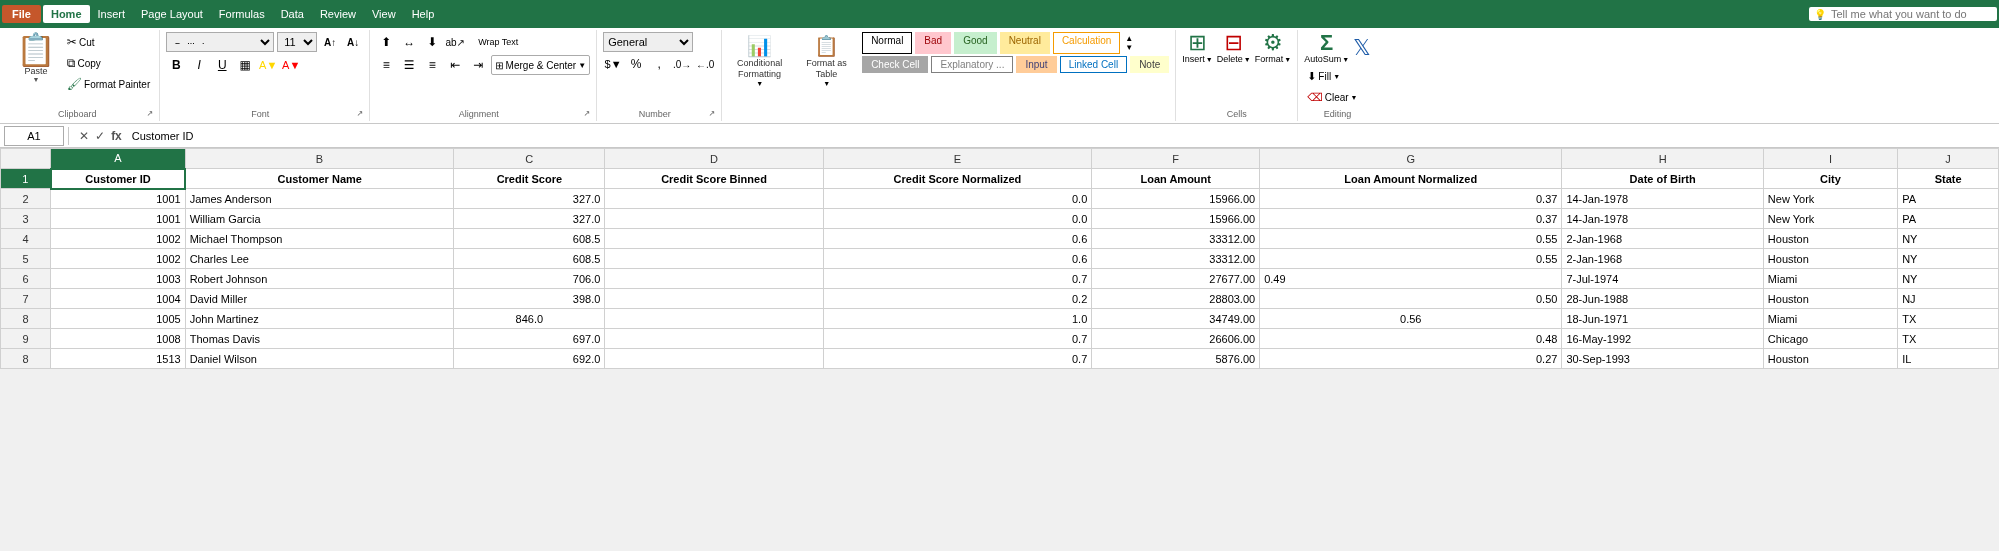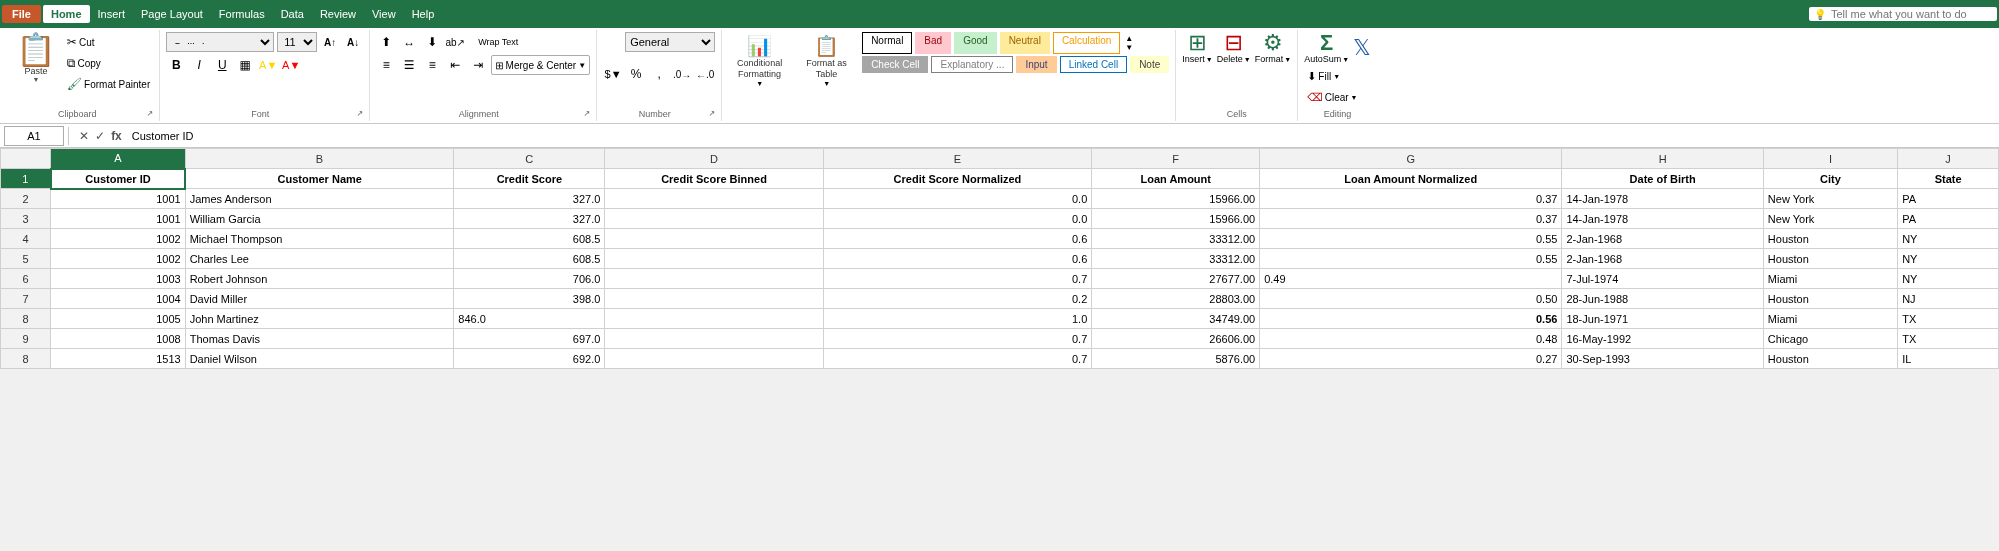--- a/index.html
+++ b/index.html
@@ -393,21 +393,21 @@
           </div>
         </div>
       </div>
       <div class="ribbon-group-header">
         <span class="ribbon-group-label">Alignment</span>
         <span class="ribbon-group-expand">↗</span>
       </div>
     </div>
 
     <div class="ribbon-group">
-      <div class="ribbon-group-content" style="flex-direction:column; gap:12px;align-items:flex-end;">
+      <div class="ribbon-group-content" style="flex-direction:column; gap:2px;">
         <div>
           <select class="number-select">
             <option>General</option>
           </select>
         </div>
         <div class="font-row">
           <div class="icon-btn" style="font-size:11px;">$▼</div>
           <div class="icon-btn" style="font-size:12px;">%</div>
           <div class="icon-btn" style="font-size:12px;">,</div>
           <div class="icon-btn" style="font-size:10px;">.0→</div>
@@ -660,25 +660,25 @@
             <td class="data-cell" style="text-align: right;">28803.00</td>
             <td class="data-cell" style="text-align: right;">0.50</td>
             <td class="data-cell-left" style="text-align: left;">28-Jun-1988</td>
             <td class="data-cell-left" style="text-align: left;">Houston</td>
             <td class="data-cell-left" style="text-align: left;">NJ</td>
           </tr>
           <tr>
             <td class="row-header">8</td>
             <td class="data-cell" style="text-align: right;">1005</td>
             <td class="data-cell-left" style="text-align: left;">John Martinez</td>
-            <td class="data-cell" style="text-align: left; margin-top: 43px;">846.0</td>
+            <td class="data-cell" style="text-align: center; margin-top: 43px;">846.0</td>
             <td class="data-cell" style="text-align: right;"></td>
             <td class="data-cell" style="text-align: right;">1.0</td>
             <td class="data-cell" style="text-align: right;">34749.00</td>
-            <td class="data-cell" style="text-align: right; font-weight: bold;">0.56</td>
+            <td class="data-cell" style="text-align: center;">0.56</td>
             <td class="data-cell-left" style="text-align: left;">18-Jun-1971</td>
             <td class="data-cell-left" style="text-align: left;">Miami</td>
             <td class="data-cell-left" style="text-align: left;">TX</td>
           </tr>
           <tr>
             <td class="row-header">9</td>
             <td class="data-cell" style="text-align: right;">1008</td>
             <td class="data-cell-left" style="text-align: left;">Thomas Davis</td>
             <td class="data-cell" style="text-align: right;">697.0</td>
             <td class="data-cell" style="text-align: right;"></td>

